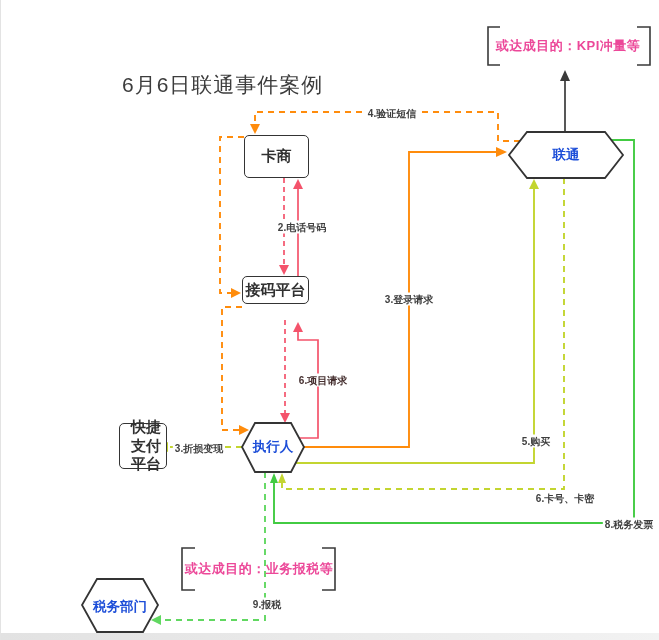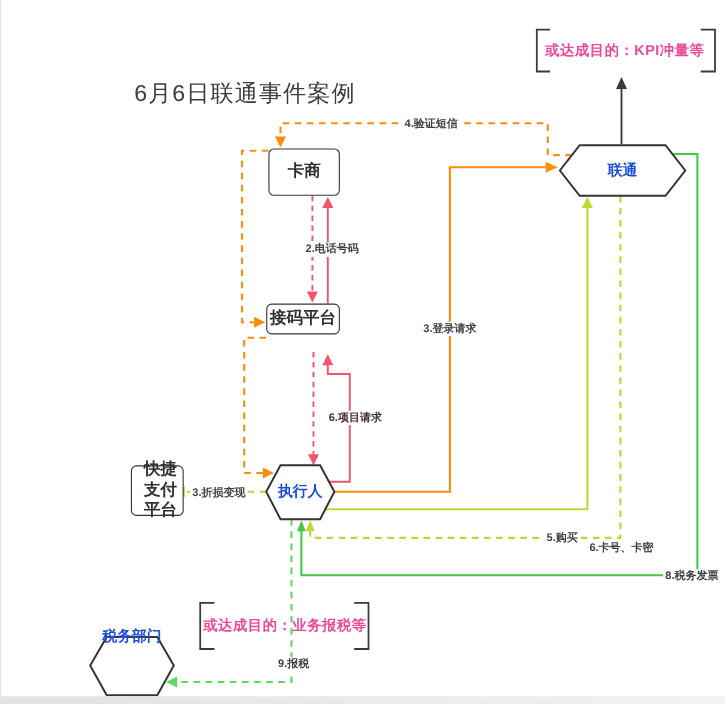--- a/index.html
+++ b/index.html
@@ -131,29 +131,29 @@
   </div>
   <div class="node-rect" style="left:241px;top:276px;width:67px;height:28px;">
     <span>接码平台</span>
   </div>
   <div class="node-rect" style="left:86px;top:423px;width:48px;height:46px;padding:2px 5px;margin-left:32px;">
     <span>快捷支付平台</span>
   </div>
 
   <div class="hex-label" style="left:272px;top:447px;">执行人</div>
   <div class="hex-label" style="left:565px;top:155px;">联通</div>
-  <div class="hex-label" style="left:119px;top:579px;">税务部门</div>
+  <div class="hex-label" style="left:119px;top:607px;">税务部门</div>
 
   <div class="goal" style="left:567px;top:46px;">或达成目的：KPI冲量等</div>
   <div class="goal" style="left:258px;top:569px;">或达成目的：业务报税等</div>
 
   <div class="edge-label strong" style="left:322px;top:380px;">6.项目请求</div>
   <div class="edge-label" style="left:285px;top:227px;margin-left:16px;">2.电话号码</div>
   <div class="edge-label" style="left:408px;top:299px;">3.登录请求</div>
   <div class="edge-label" style="left:391px;top:113px;">4.验证短信</div>
-  <div class="edge-label" style="left:510px;top:441px;margin-top:48px;">5.购买</div>
+  <div class="edge-label" style="left:535px;top:441px;">5.购买</div>
   <div class="edge-label" style="left:564px;top:498px;">6.卡号、卡密</div>
   <div class="edge-label" style="left:198px;top:448px;">3.折损变现</div>
   <div class="edge-label" style="left:628px;top:524px;">8.税务发票</div>
   <div class="edge-label" style="left:266px;top:604px;">9.报税</div>
 
   <div class="page-edge"></div>
 </div>
 
 </body></html>

